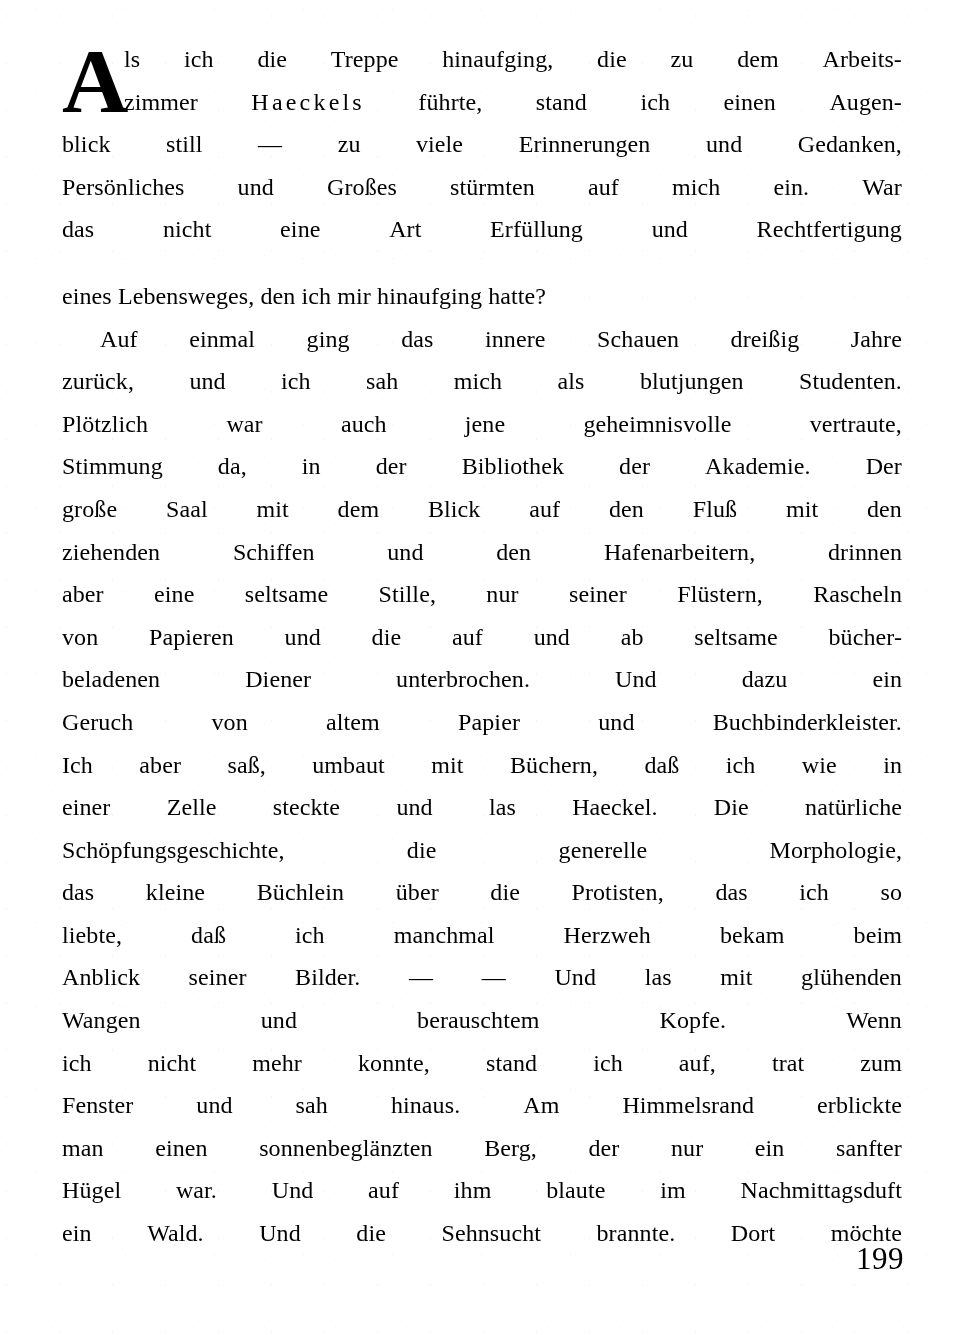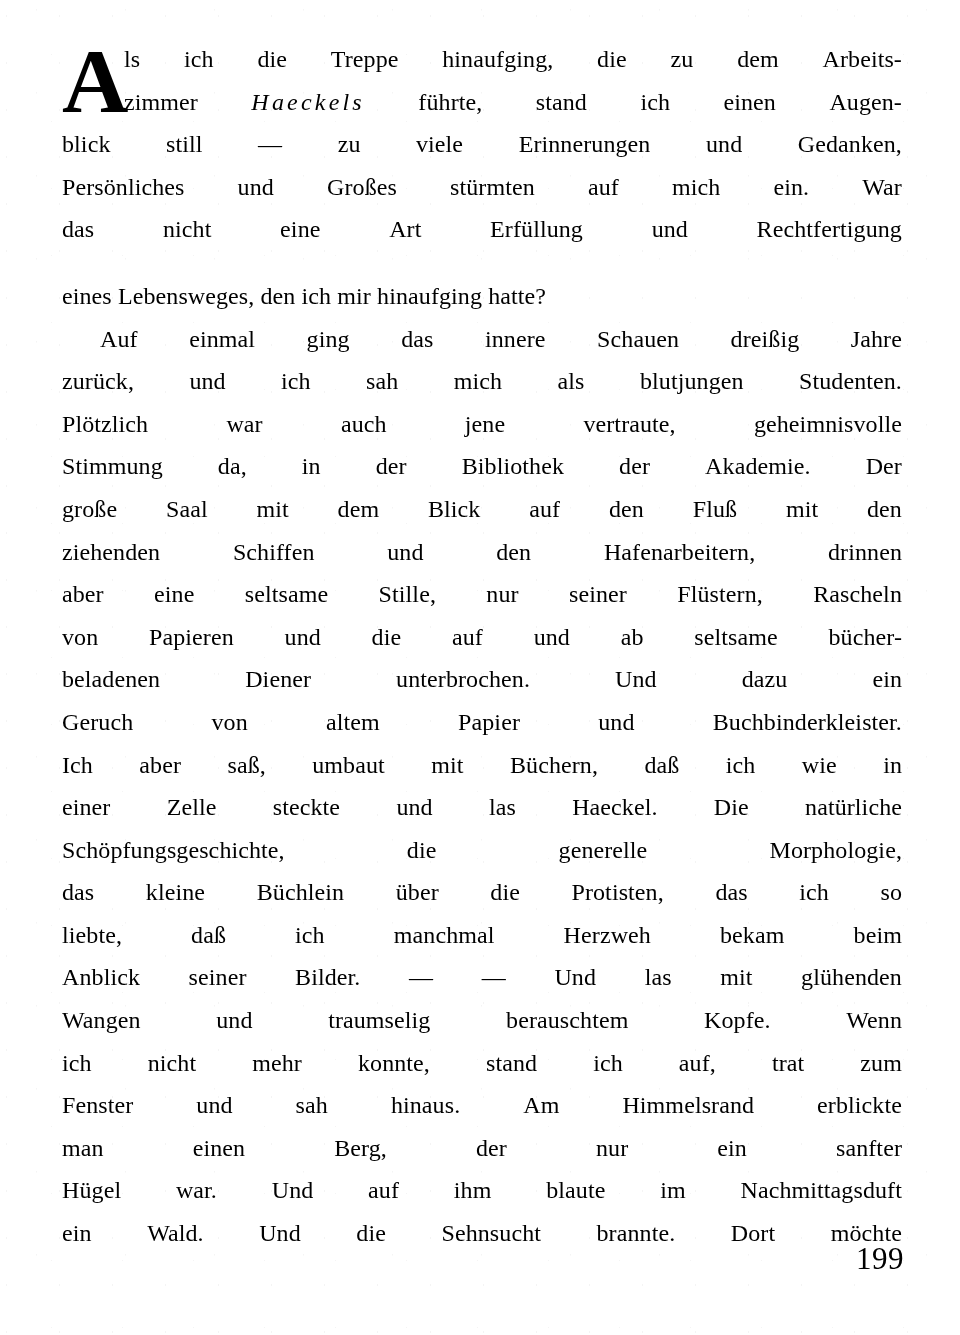--- a/index.html
+++ b/index.html
@@ -73,21 +73,20 @@
     display: block;
     text-align: left;
   }
   .has-dropcap {
     padding-left: 62px;
   }
 
   
   .sperr {
     letter-spacing: 3.2px;
-    font-style: italic;
   }
 
   .page-number {
     position: absolute;
     right: 56px;
     top: 1240px;
     font-size: 31px;
     line-height: 38px;
     letter-spacing: 0.5px;
   }
@@ -214,22 +213,22 @@
         <span>als</span>
         <span>blutjungen</span>
         <span>Studenten.</span>
       </div>
 
       <div class="line">
         <span>Plötzlich</span>
         <span>war</span>
         <span>auch</span>
         <span>jene</span>
+        <span>geheimnisvolle</span>
         <span>vertraute,</span>
-        <span>geheimnisvolle</span>
       </div>
 
       <div class="line">
         <span>Stimmung</span>
         <span>da,</span>
         <span>in</span>
         <span>der</span>
         <span>Bibliothek</span>
         <span>der</span>
         <span>Akademie.</span>
@@ -360,21 +359,20 @@
         <span>—</span>
         <span>Und</span>
         <span>las</span>
         <span>mit</span>
         <span>glühenden</span>
       </div>
 
       <div class="line">
         <span>Wangen</span>
         <span>und</span>
-        <span>traumselig</span>
         <span>berauschtem</span>
         <span>Kopfe.</span>
         <span>Wenn</span>
       </div>
 
       <div class="line">
         <span>ich</span>
         <span>nicht</span>
         <span>mehr</span>
         <span>konnte,</span>
@@ -391,20 +389,21 @@
         <span>sah</span>
         <span>hinaus.</span>
         <span>Am</span>
         <span>Himmelsrand</span>
         <span>erblickte</span>
       </div>
 
       <div class="line">
         <span>man</span>
         <span>einen</span>
+        <span>sonnenbeglänzten</span>
         <span>Berg,</span>
         <span>der</span>
         <span>nur</span>
         <span>ein</span>
         <span>sanfter</span>
       </div>
 
       <div class="line">
         <span>Hügel</span>
         <span>war.</span>

